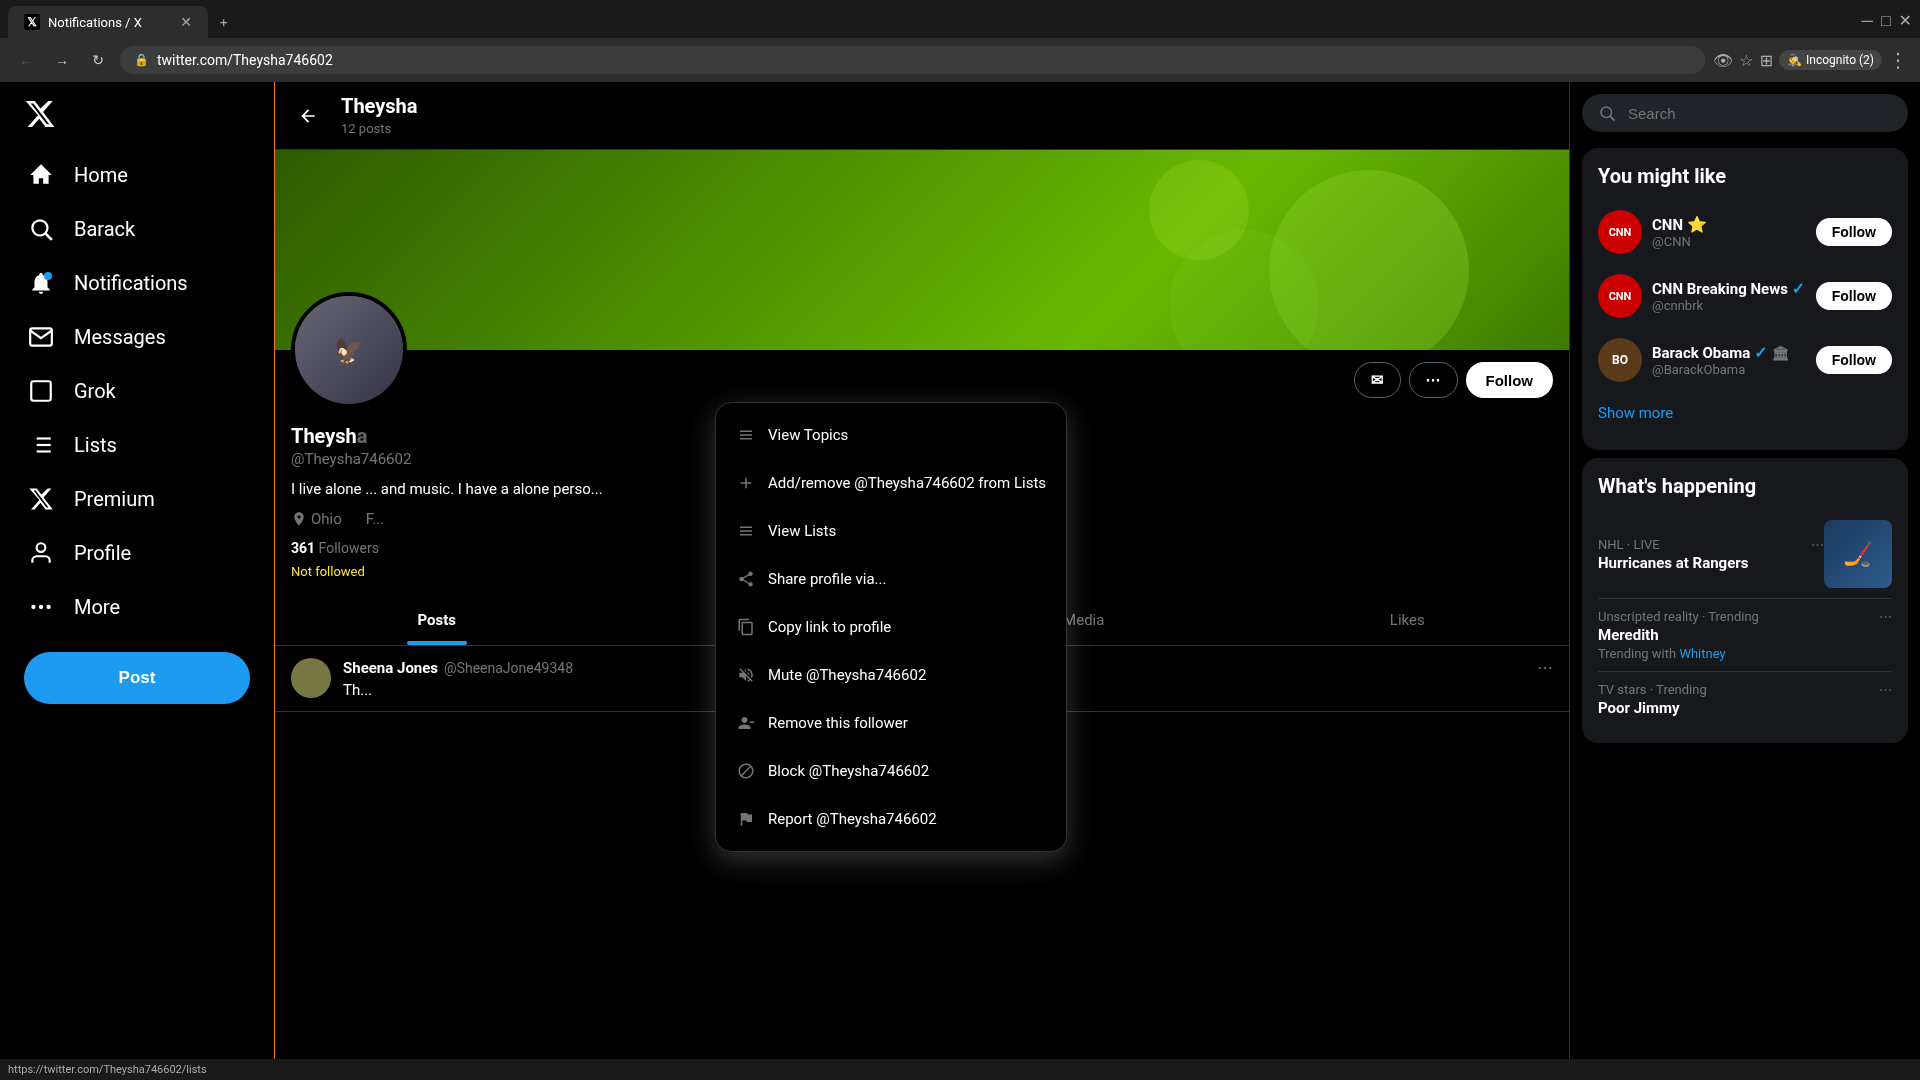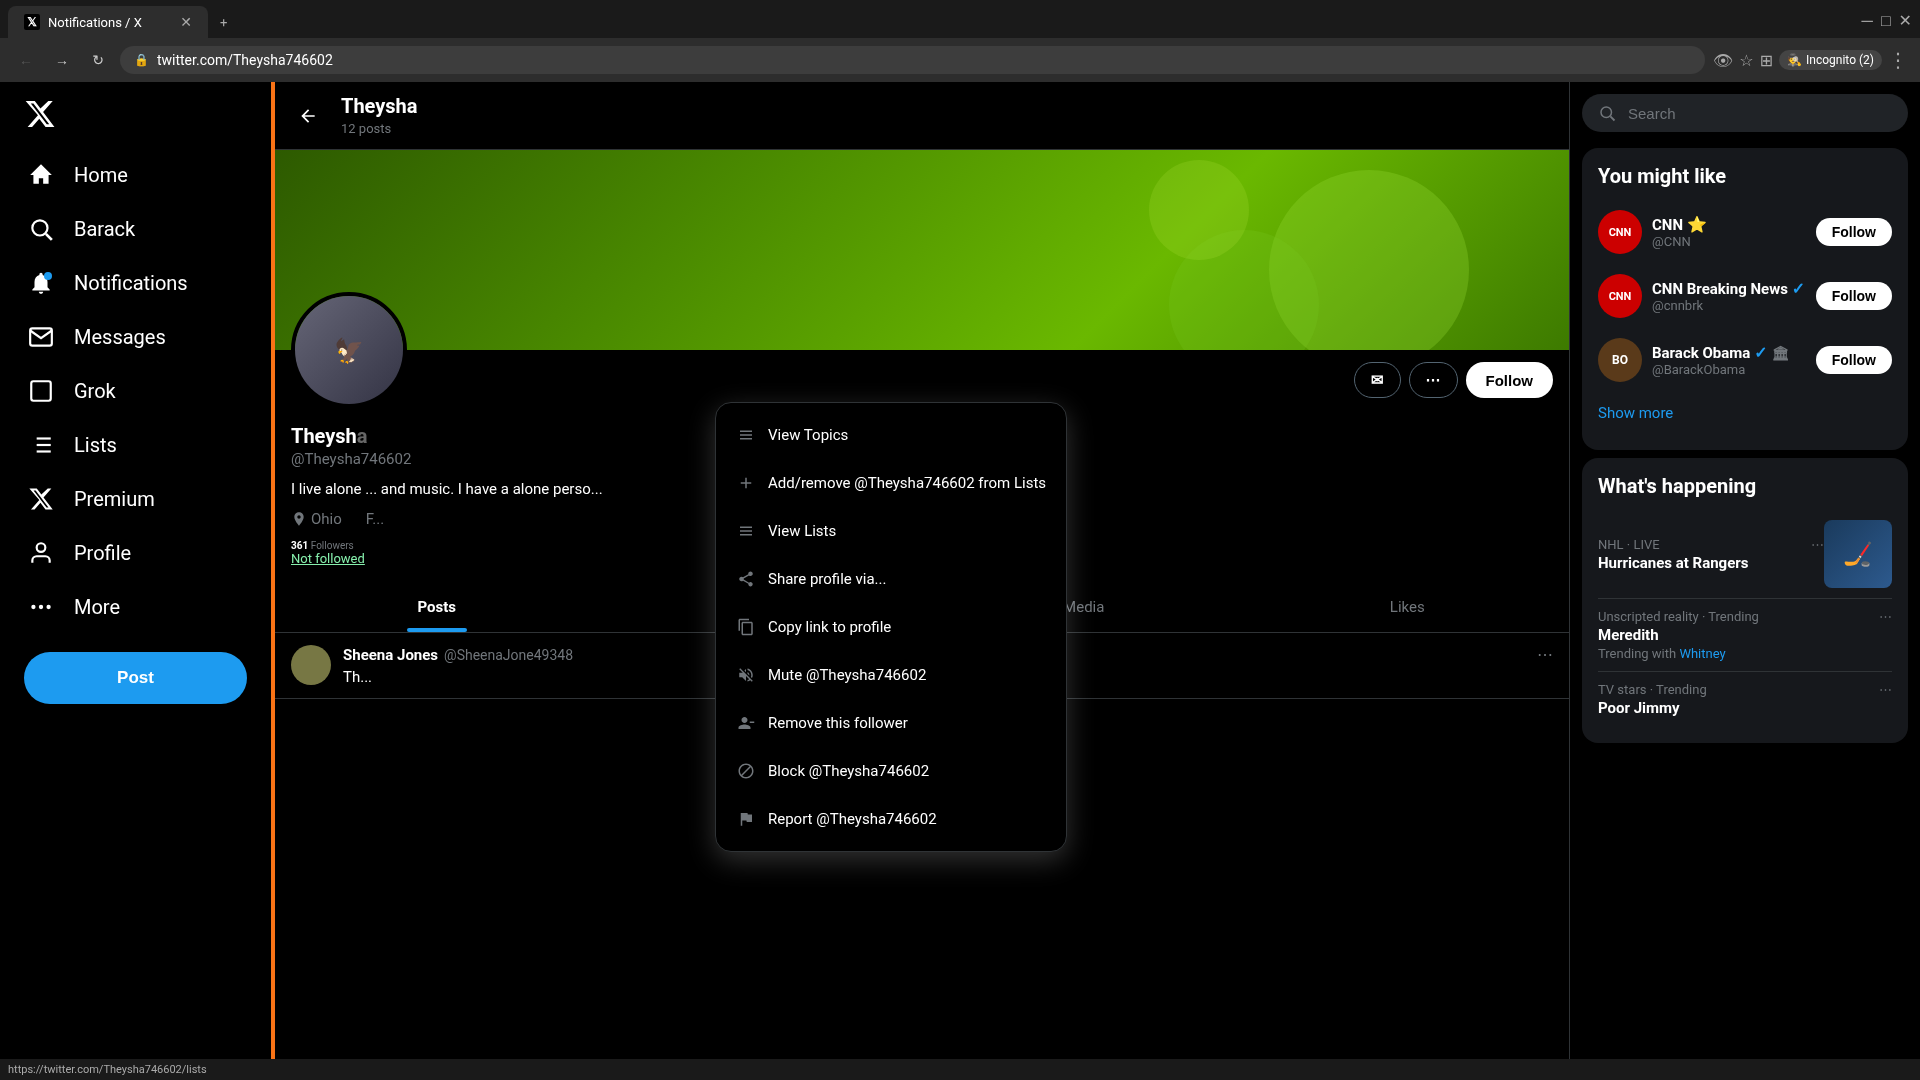--- a/index.html
+++ b/index.html
@@ -17,21 +17,21 @@
     .nav-btn.disabled { color: #555; cursor: default; }
     .address-bar { flex: 1; background: #3d3d3d; border-radius: 20px; padding: 6px 14px; font-size: 13px; color: #fff; display: flex; align-items: center; gap: 8px; }
     .address-bar span { color: #aaa; font-size: 12px; }
     .browser-actions { display: flex; gap: 6px; align-items: center; color: #aaa; }
     .incognito-badge { background: #444; padding: 3px 8px; border-radius: 12px; font-size: 12px; color: #fff; display: flex; align-items: center; gap: 4px; }
 
     
     .app { display: flex; height: calc(1080px - 88px); background: #000; }
 
     
-    .sidebar { width: 275px; padding: 8px 12px; display: flex; flex-direction: column; gap: 4px; border-right: 4px solid #f97316; }
+    .sidebar { width: 275px; padding: 8px 12px; display: flex; flex-direction: column; gap: 4px; border-right: 1px solid #f97316; }
     .sidebar-logo { padding: 8px 12px; margin-bottom: 4px; }
     .sidebar-logo svg { width: 32px; height: 32px; fill: #fff; }
     .sidebar-item { display: flex; align-items: center; gap: 20px; padding: 12px 16px; border-radius: 30px; cursor: pointer; font-size: 20px; font-weight: 400; color: #fff; }
     .sidebar-item .icon { width: 26px; height: 26px; display: flex; align-items: center; justify-content: center; font-size: 22px; }
     .sidebar-item .label { font-size: 20px; }
     .post-btn { background: #1d9bf0; color: #fff; border: none; border-radius: 30px; padding: 16px 32px; font-size: 17px; font-weight: 700; cursor: pointer; margin: 16px 12px 0; text-align: center; }
 
     
     .main { flex: 1; overflow-y: auto; border-right: 1px solid #2f3336; position: relative; }
     .profile-header { padding: 12px 16px; display: flex; align-items: center; gap: 16px; border-bottom: 1px solid #2f3336; }
@@ -48,24 +48,24 @@
     .avatar-placeholder { width: 100%; height: 100%; background: #555; display: flex; align-items: center; justify-content: center; }
     .profile-action-btn { border: 1px solid #536471; background: transparent; color: #fff; border-radius: 20px; padding: 8px 16px; font-size: 15px; font-weight: 700; cursor: pointer; }
     .profile-follow-btn { background: #fff; color: #000; border: none; border-radius: 20px; padding: 8px 20px; font-size: 15px; font-weight: 700; cursor: pointer; }
 
     .profile-info { padding: 4px 16px 16px; }
     .profile-name { font-size: 20px; font-weight: 700; }
     .profile-handle { font-size: 15px; color: #71767b; margin-top: 2px; }
     .profile-bio { font-size: 15px; margin-top: 12px; color: #fff; }
     .profile-meta { display: flex; gap: 16px; margin-top: 12px; color: #71767b; font-size: 15px; }
     .profile-meta span { display: flex; align-items: center; gap: 4px; }
-    .profile-stats { display: flex; gap: 20px; margin-top: 12px; font-size: 10px; }
+    .profile-stats { display: flex; gap: 20px; margin-top: 12px; font-size: 14px; }
     .profile-stats span { color: #71767b; }
     .profile-stats strong { color: #fff; }
-    .profile-not-followed { color: #86efac; font-size: 13px; margin-top: 0; text-decoration: underline; }
+    .profile-not-followed { color: #fde047; font-size: 13px; margin-top: 8px; }
 
     
     .profile-tabs { display: flex; border-bottom: 1px solid #2f3336; }
     .profile-tab { flex: 1; padding: 16px; text-align: center; font-size: 15px; color: #71767b; cursor: pointer; position: relative; }
     .profile-tab.active { color: #fff; font-weight: 700; }
     .profile-tab.active::after { content: ''; position: absolute; bottom: 0; left: 50%; transform: translateX(-50%); width: 60px; height: 4px; background: #1d9bf0; border-radius: 4px; }
 
     
     .tweet { display: flex; gap: 12px; padding: 12px 16px; border-bottom: 1px solid #2f3336; }
     .tweet-avatar { width: 40px; height: 40px; border-radius: 50%; background: #555; flex-shrink: 0; }

